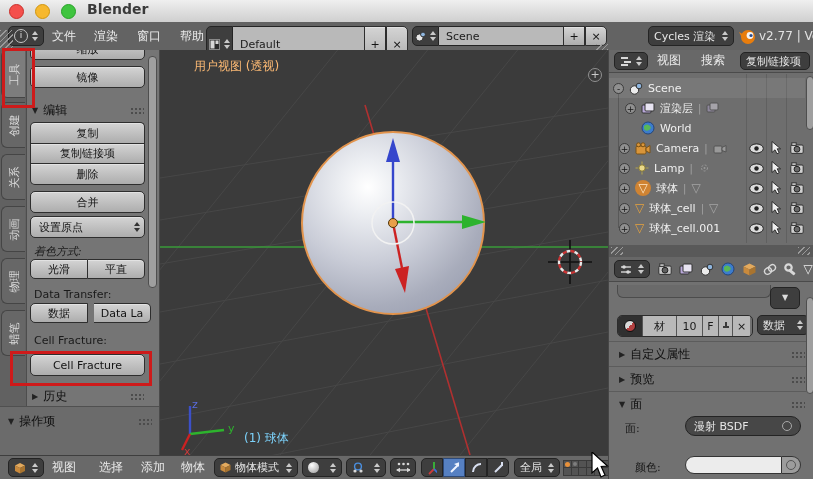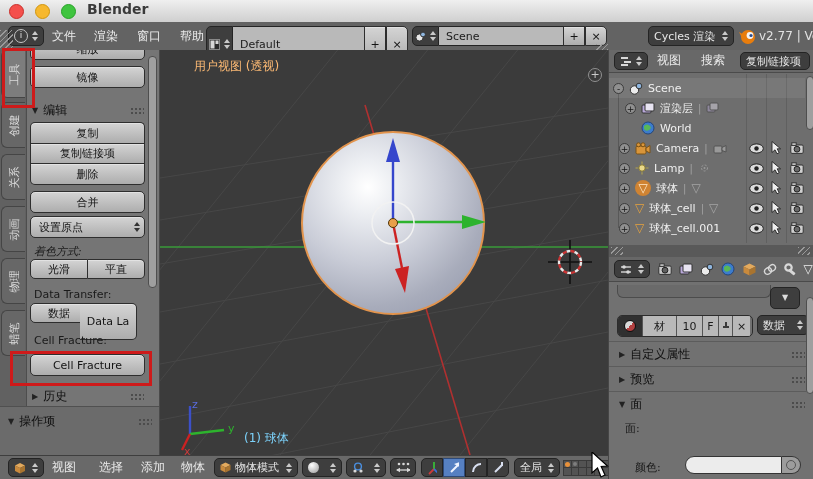--- a/index.html
+++ b/index.html
@@ -166,21 +166,21 @@
           <i class="d" style="border-top-color:#333;"></i>
         </span>
     </div>
 
     <div class="a lab" style="left:34px;top:194px;font-style:italic;">着色方式:</div>
     <div class="a btn" style="left:30px;top:209px;width:58px;height:20px;border-radius:5px 0 0 5px;">光滑</div>
     <div class="a btn" style="left:88px;top:209px;width:57px;height:20px;border-radius:0 5px 5px 0;border-left:none;">平直</div>
 
     <div class="a lab" style="left:34px;top:238px;">Data Transfer:</div>
     <div class="a btn" style="left:30px;top:253px;width:58px;height:20px;border-radius:5px 0 0 5px;">数据</div>
-    <div class="a btn" style="left:80px;top:253px;width:57px;height:37px;border-radius:0 5px 5px 0;border-left:none;">Data La</div>
+    <div class="a btn" style="left:94px;top:253px;width:57px;height:20px;border-radius:0 5px 5px 0;border-left:none;">Data La</div>
 
     <div class="a lab" style="left:34px;top:284px;">Cell Fracture:</div>
     <div class="a btn" style="left:30px;top:304px;width:115px;height:22px;">Cell Fracture</div>
 
     <div class="a phead" style="left:32px;top:338px;width:112px;">
       <span class="tri">▶</span>
       <span>历史</span>
       <span class="grip" style="margin-left:auto;"></span>
     </div>
 
@@ -658,20 +658,24 @@
     </div>
 
     <div class="a sep" style="left:0;top:146px;width:205px;"></div>
     <div class="a phead" style="left:10px;top:151px;width:186px;">
       <span class="tri">▼</span>
       <span>面</span>
       <span class="grip" style="margin-left:auto;"></span>
     </div>
 
     <div class="a lab" style="left:16px;top:176px;">面:</div>
+    <div class="a dd" style="left:76px;top:171px;width:116px;height:20px;border-radius:10px;justify-content:space-between;padding:0 8px;background:#474747;">
+      <span style="white-space:nowrap;">漫射 BSDF</span>
+      <span class="ring"></span>
+    </div>
 
     <div class="a lab" style="left:26px;top:215px;">颜色:</div>
     <div class="a" style="left:76px;top:211px;width:97px;height:18px;background:#ececec;border:1px solid #343434;border-radius:9px 0 0 9px;box-sizing:border-box;"></div>
     <div class="a" style="left:173px;top:211px;width:19px;height:18px;background:#9c9c9c;border:1px solid #343434;border-left:none;border-radius:0 9px 9px 0;
                 display:flex;align-items:center;justify-content:center;box-sizing:border-box;">
       <span class="ring" style="border-color:#555;"></span>
     </div>
 
     <div class="a scroll" style="left:197px;top:52px;width:6px;height:95px;"></div>
   </div>

